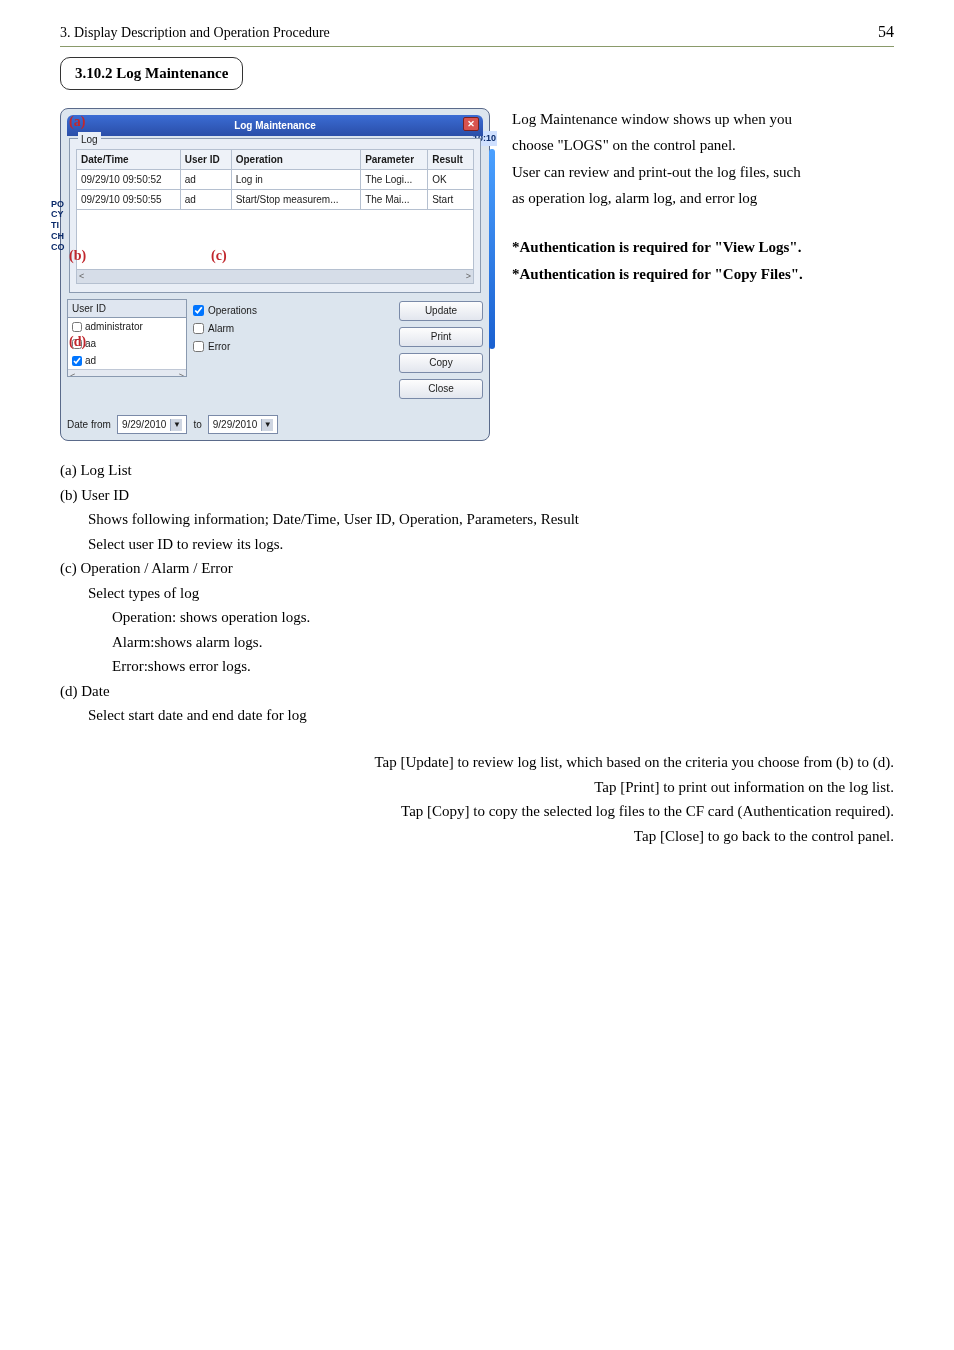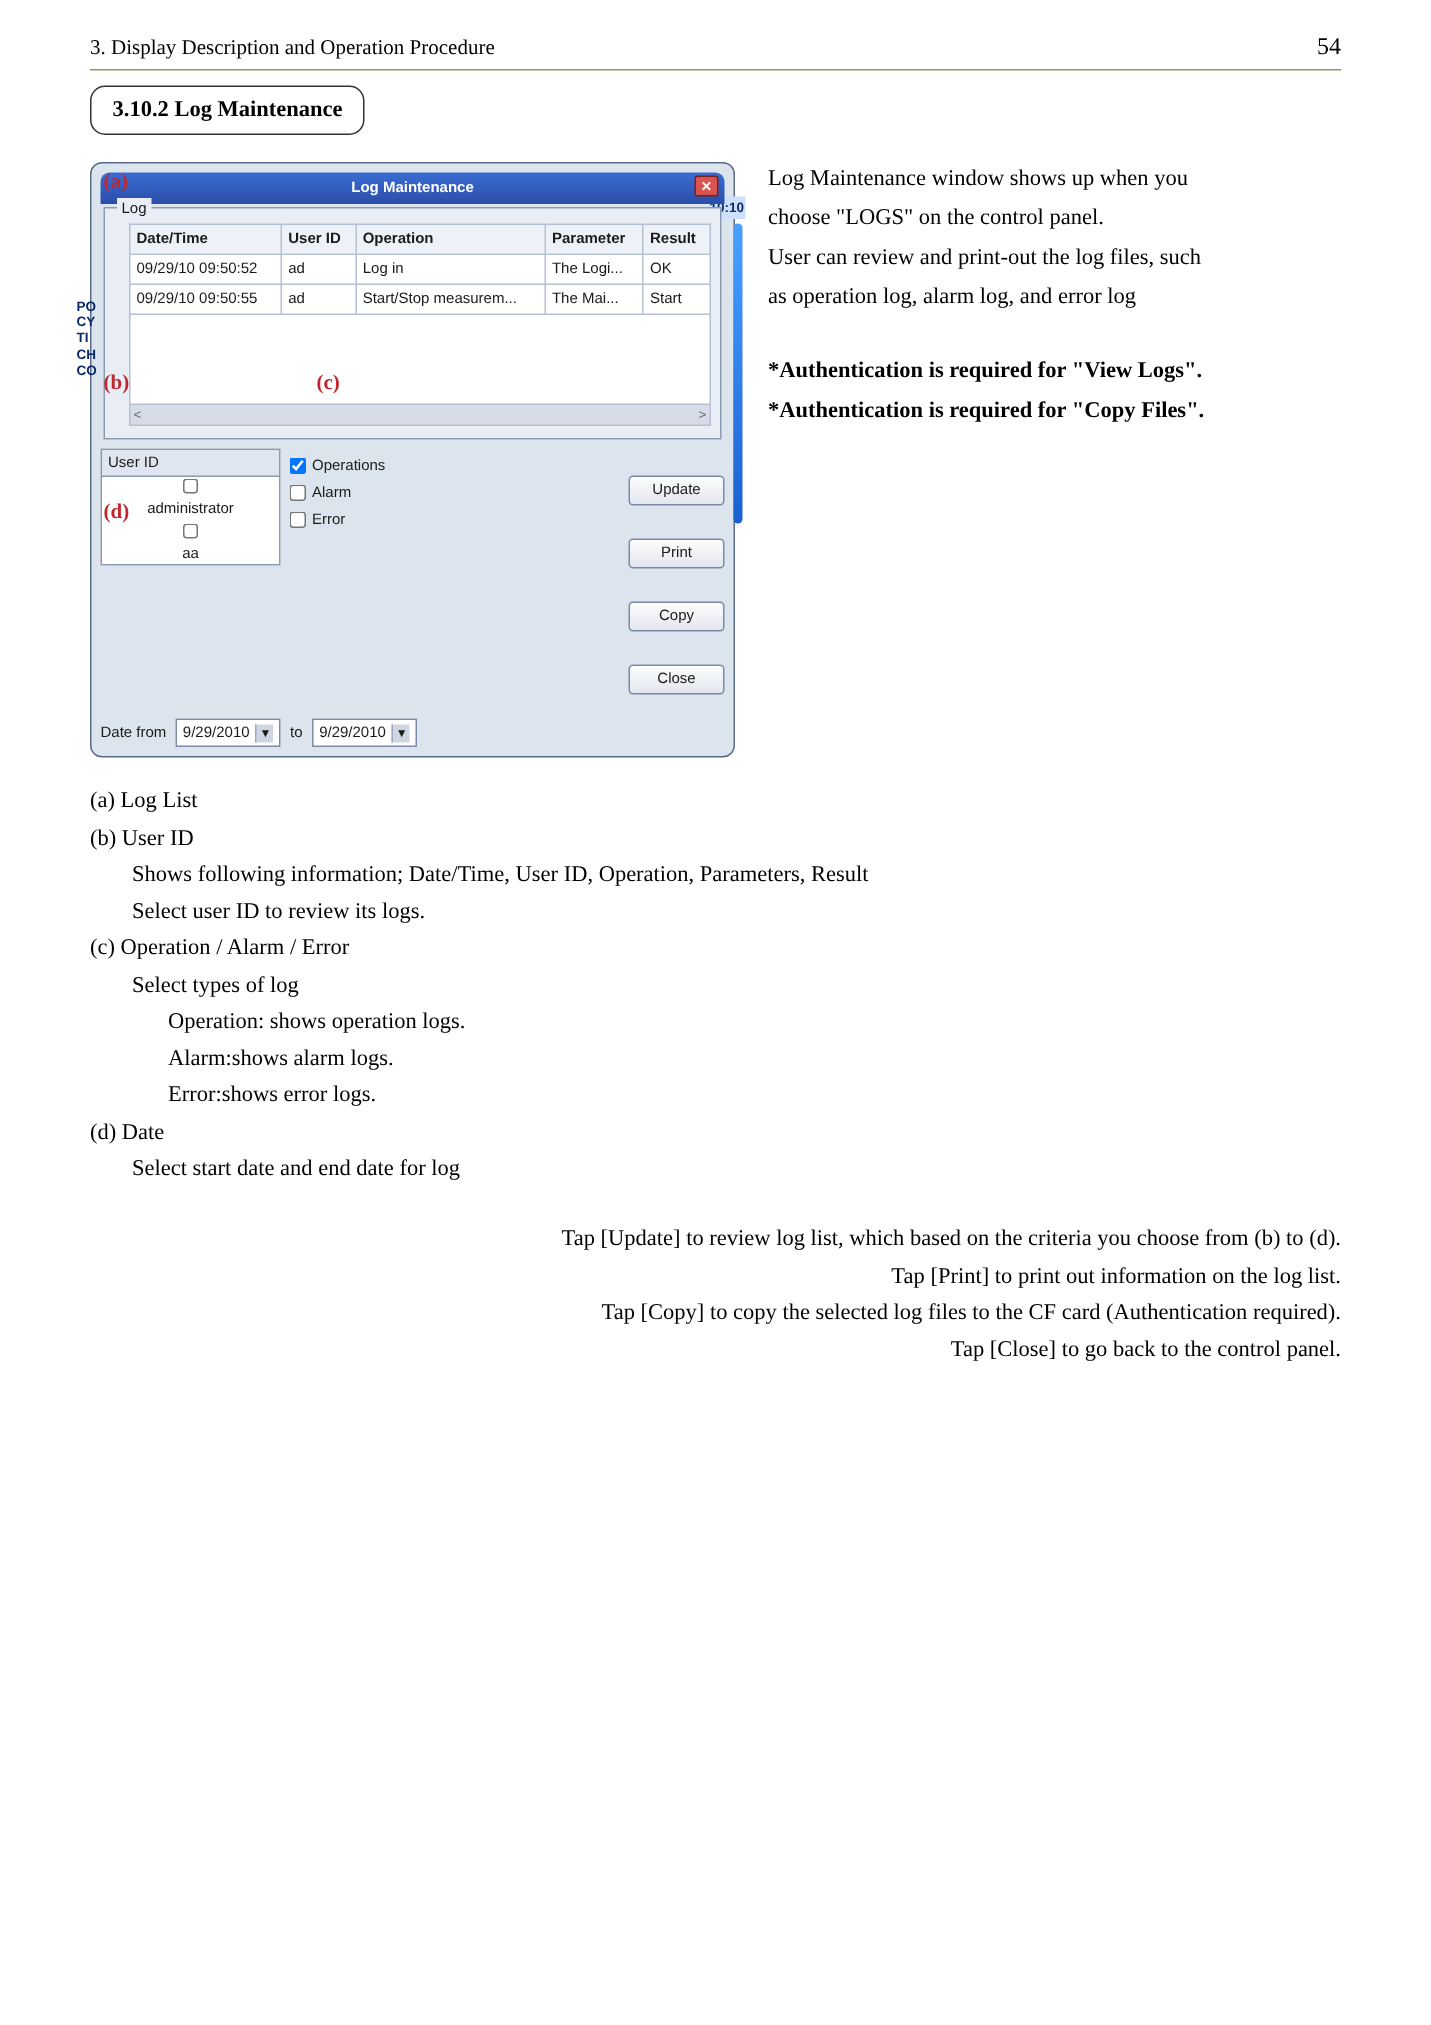--- a/index.html
+++ b/index.html
@@ -67,21 +67,21 @@
       border: 1px solid #7a2020;
       border-radius: 2px;
       color: #fff;
       font-size: 9px;
       line-height: 12px;
       text-align: center;
     }
     .groupbox {
       border: 1px solid #8a9ab0;
       margin: 2px;
-      padding: 4px 6px 8px 16px;
+      padding: 4px 6px 8px 6px;
       background: #e9eef6;
       position: relative;
     }
     .groupbox .legend {
       position: absolute;
       top: -7px;
       left: 8px;
       background: #e9eef6;
       padding: 0 3px;
       font-size: 10px;
@@ -142,21 +142,20 @@
     .user-box .ub-head {
       background: #dfe6f0;
       border-bottom: 1px solid #8a9ab0;
       padding: 1px 4px;
     }
     .user-box .ub-item {
       padding: 1px 4px;
       display: flex;
       align-items: center;
       gap: 3px;
-      flex-direction: column;
     }
     .user-box .ub-item input { width: 10px; height: 10px; }
     .user-box .ub-scroll {
       display: flex;
       justify-content: space-between;
       background: #e4e9f1;
       border-top: 1px solid #c0c8d6;
       padding: 0 2px;
       color: #666;
       font-size: 9px;
@@ -175,29 +174,28 @@
     }
     .chk-stack input { width: 11px; height: 11px; }
     .btn-col {
       display: flex;
       flex-direction: column;
       gap: 6px;
       margin-left: auto;
       padding-top: 2px;
     }
     .winbtn {
-      width: 64px;
+      width: 84px;
       height: 20px;
       background: linear-gradient(#fdfdfd, #e2e6ee);
       border: 1px solid #7a8aa8;
       border-radius: 3px;
       font-size: 10px;
       text-align: center;
       line-height: 18px;
-      margin-top: 16px;
     }
     .date-row {
       display: flex;
       align-items: center;
       gap: 6px;
       margin-top: 16px;
       font-size: 10px;
     }
     .date-row .dd {
       border: 1px solid #7a8aa8;

